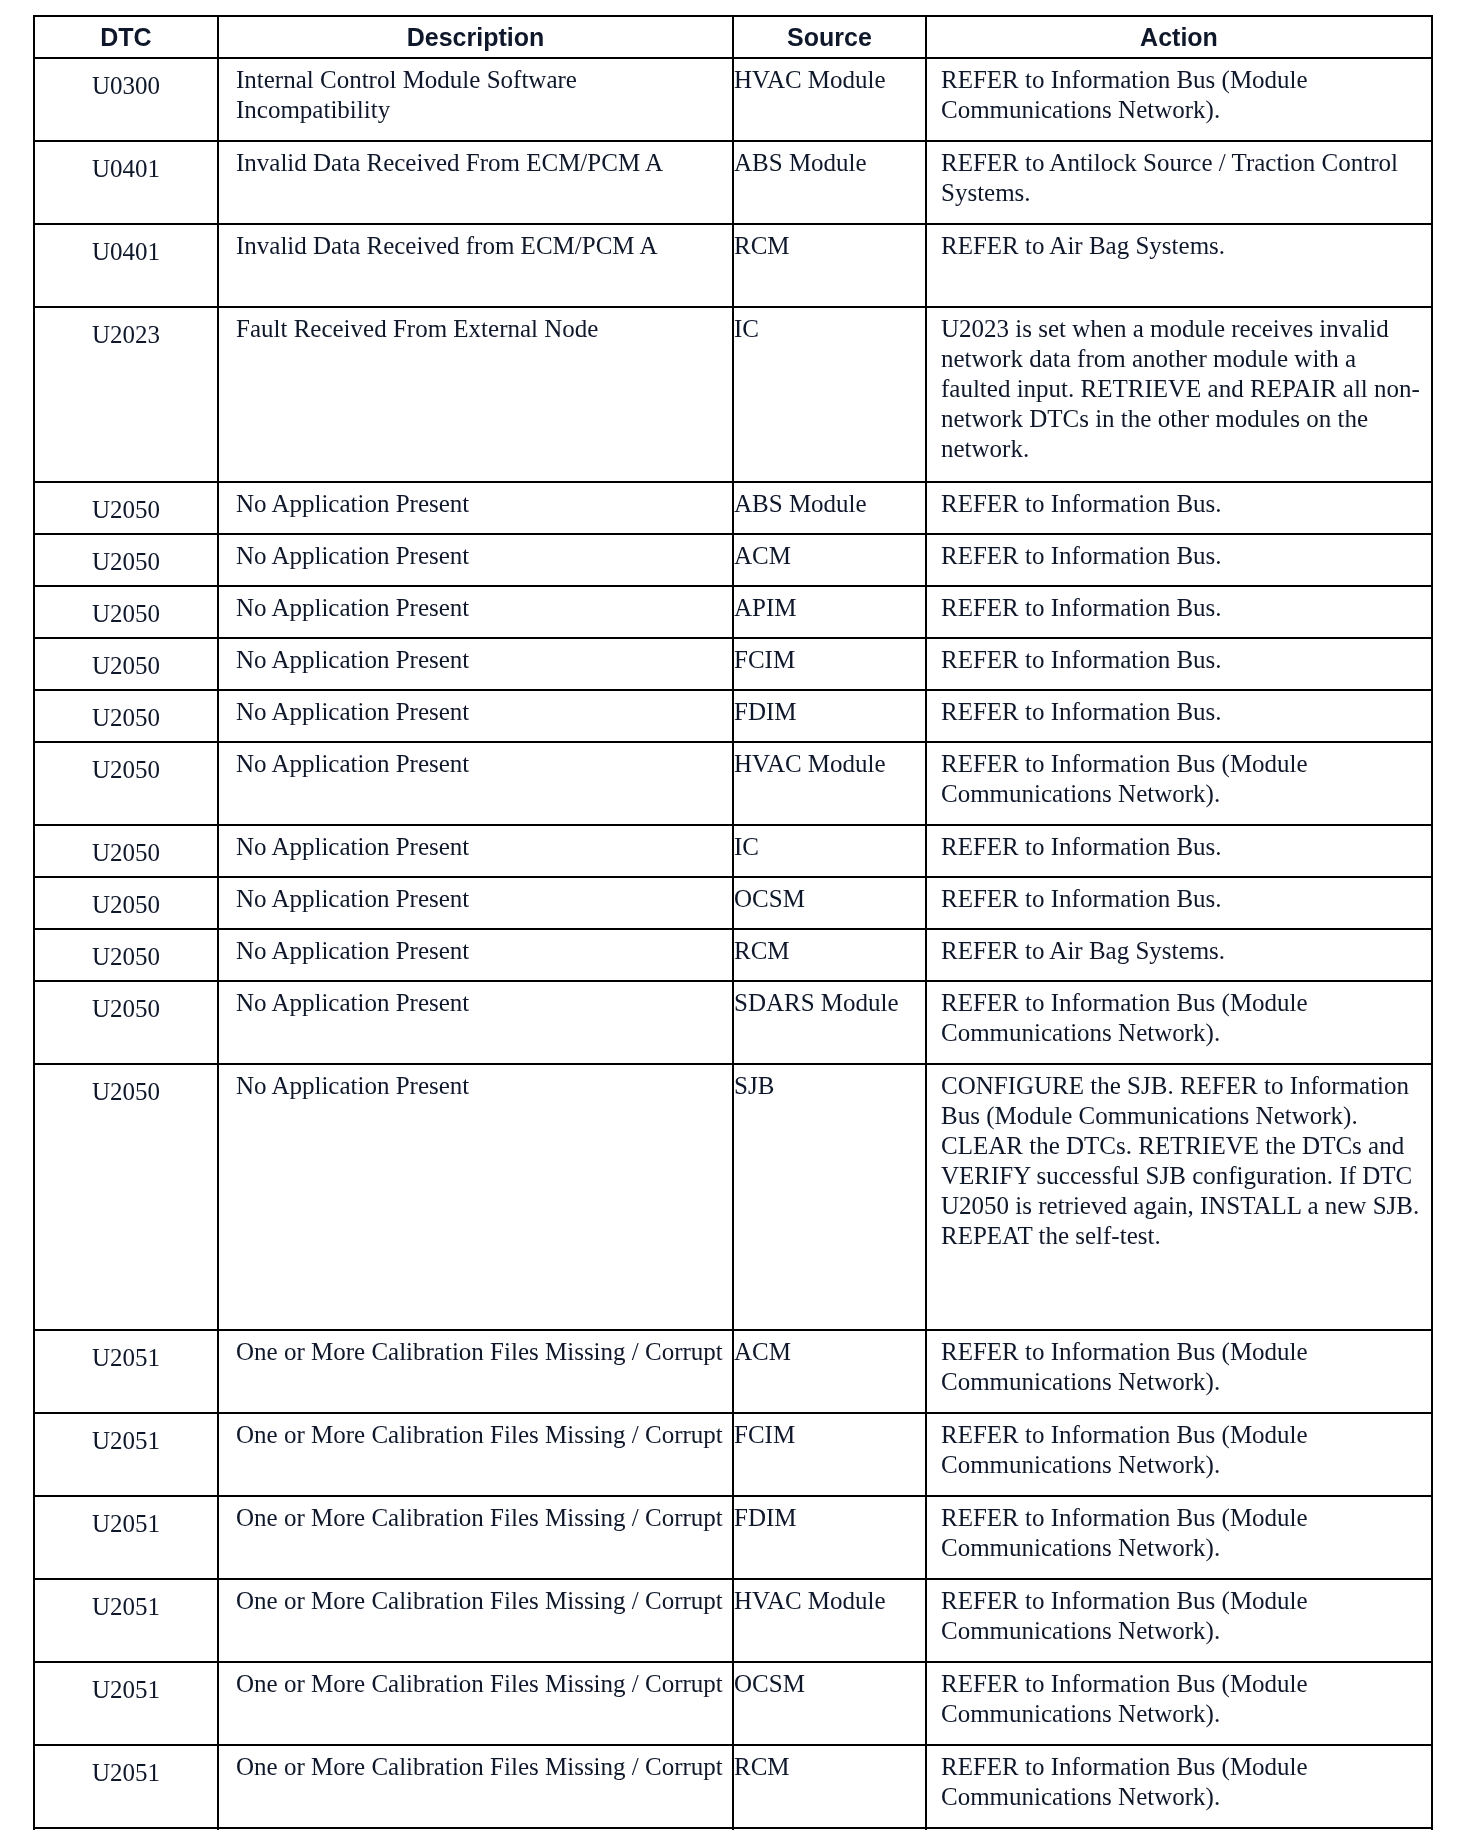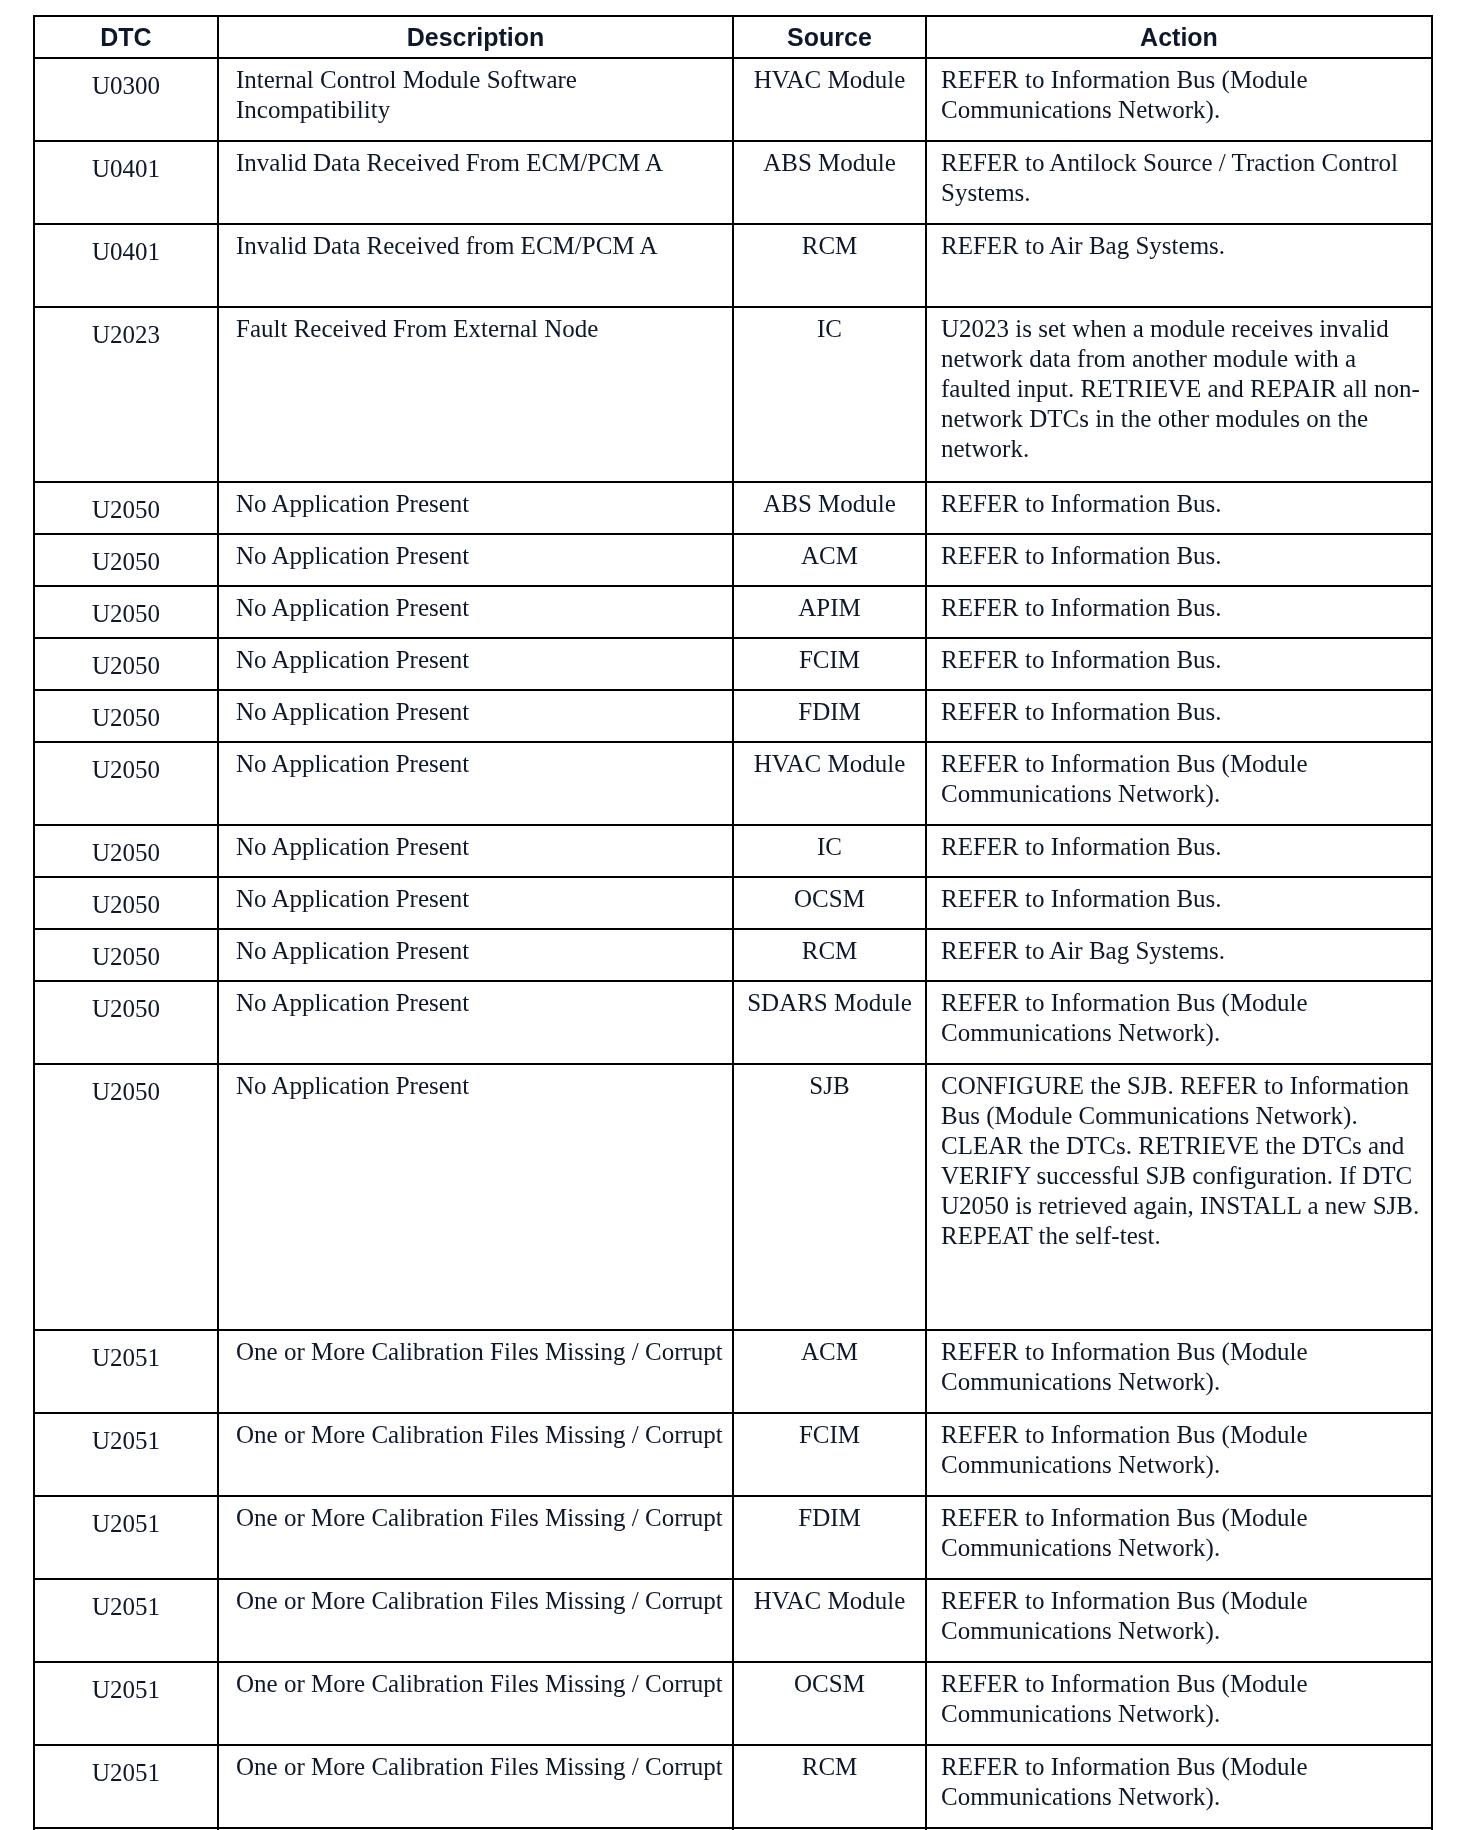--- a/index.html
+++ b/index.html
@@ -24,21 +24,21 @@
     vertical-align: middle;
     height: 40px;
   }
   .dtc-table td {
     font-family: "Liberation Serif", serif;
     font-size: 25px;
     line-height: 30px;
   }
   td.c-dtc { text-align: center; padding-top: 12px; }
   td.c-desc { padding: 6px 2px 0 17px; }
-  td.c-src { text-align: center; padding-top: 6px; }
+  td.c-src { padding-top: 6px; }
   td.c-act { padding: 6px 4px 2px 14px; }
   .r75 td { height: 69px; }
   .r45 td { height: 38px; }
   .r167 td { height: 161px; margin-left: 20px; }
   .r258 td { height: 252px; }
 </style>
 </head>
 <body>
 
 <table class="dtc-table">

